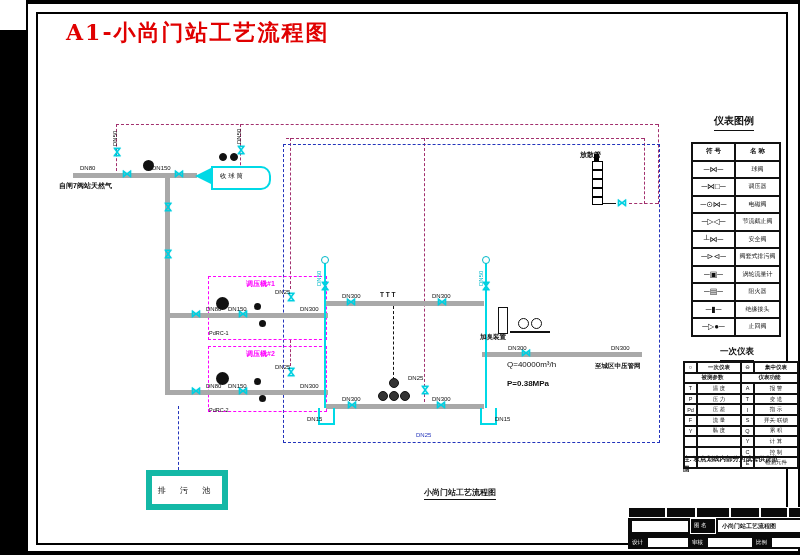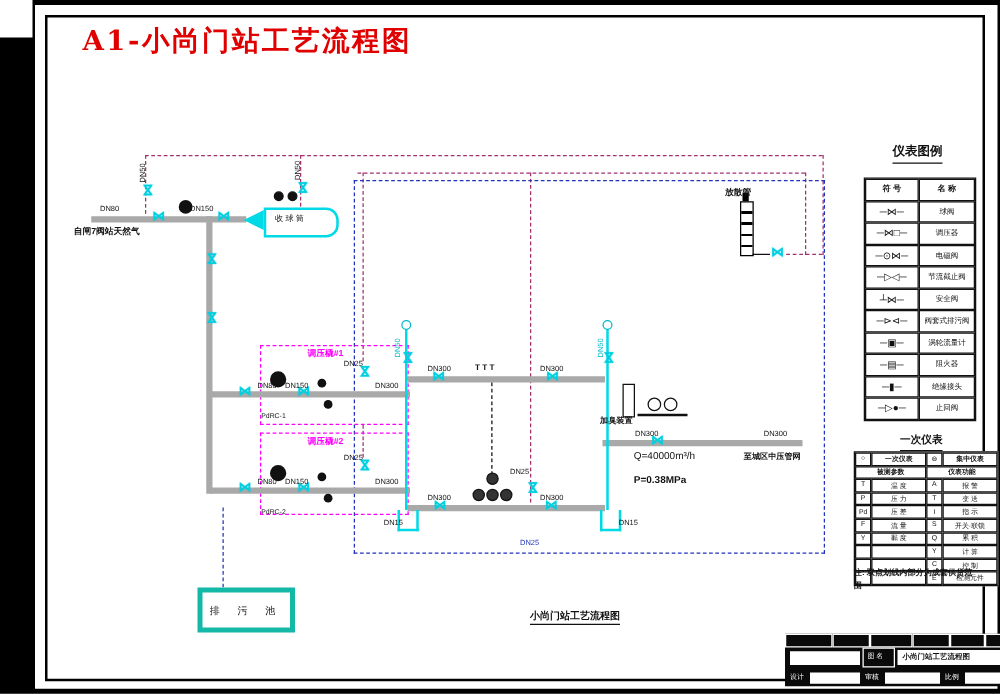--- a/index.html
+++ b/index.html
@@ -39,23 +39,23 @@
   .dot{position:absolute;background:#111;border-radius:50%;}
   .ring{position:absolute;border:1px solid #111;border-radius:50%;background:#fff;}
   
   .receiver{position:absolute;left:183px;top:162px;width:56px;height:20px;border:2px solid #00d9e6;
             border-radius:0 10px 10px 0;background:#fff;}
   .cone{position:absolute;left:167px;top:164px;width:0;height:0;border-top:8px solid transparent;
         border-bottom:8px solid transparent;border-right:16px solid #00d9e6;}
   .stack{position:absolute;left:564px;top:157px;width:9px;height:42px;border:1.5px solid #000;
          background:repeating-linear-gradient(180deg,#fff 0 7px,#000 7px 9px);}
   .stackcap{position:absolute;left:566px;top:150px;width:5px;height:7px;background:#000;}
-  .pitbox{position:absolute;left:118px;top:466px;width:70px;height:28px;border:4px solid #14b8a6;
+  .pitbox{position:absolute;left:118px;top:466px;width:70px;height:28px;border:6px solid #14b8a6;
           display:flex;align-items:center;justify-content:center;font-size:8px;letter-spacing:6px;
-          color:#111;background:#fff;margin-left:12px;}
+          color:#111;background:#fff;}
   
   .legtitle{position:absolute;font-weight:bold;color:#111;border-bottom:1.5px solid #111;
             padding-bottom:2px;white-space:nowrap;}
   .ptable{position:absolute;left:663px;top:138px;width:88px;border:1.2px solid #111;
           display:grid;grid-template-columns:43px 45px;background:#fff;}
   .ptable .c{border:0.5px solid #111;height:15.5px;display:flex;align-items:center;
              justify-content:center;font-size:6px;color:#111;overflow:hidden;}
   .ptable .sym{font-size:8px;letter-spacing:0;}
   .itable{position:absolute;left:655px;top:357px;width:114px;border:1.2px solid #111;
           display:grid;grid-template-columns:13px 44px 13px 44px;background:#fff;}

